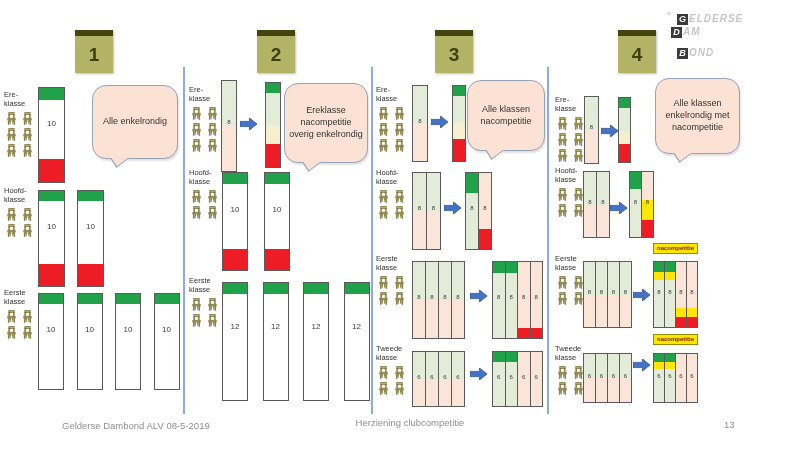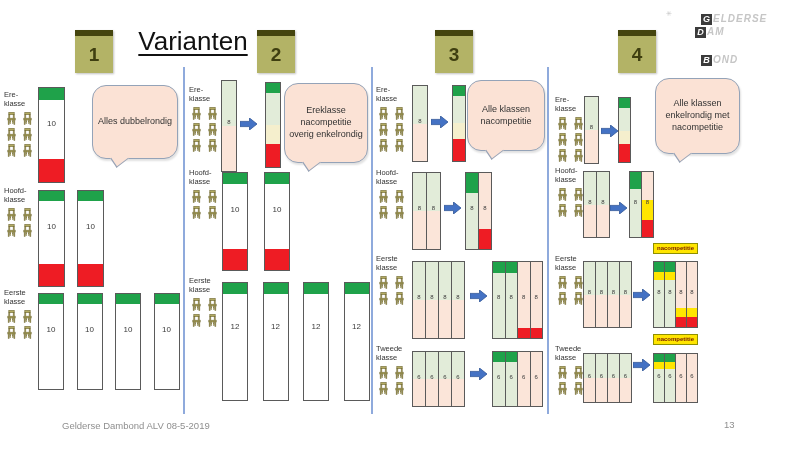--- a/index.html
+++ b/index.html
@@ -30,41 +30,40 @@
           box-shadow:1px 2px 2px rgba(0,0,0,.12);z-index:5;}
   .bubble::after{content:"";position:absolute;bottom:-7px;left:20px;width:12px;height:12px;
           background:#fbe2d5;border-right:1.5px solid #94a3b8;border-bottom:1.5px solid #94a3b8;
           transform:skewX(-18deg) rotate(45deg);}
   
   .tag{background:#ffe500;border:1px solid #8f8f00;color:#7b2000;font-size:6px;font-weight:bold;
        padding:1px 3px;line-height:1.1;}
   
   .footer-text{font-size:9.5px;color:#8f8f8f;}
   
-  .logo-line{position:absolute;white-space:nowrap;font-weight:bold;font-style:italic;font-size:10px;margin-left:24px;}
+  .logo-line{position:absolute;white-space:nowrap;font-weight:bold;font-style:italic;font-size:10px;}
   .logo-cap{display:inline-block;width:11px;height:11px;background:#3b3b3b;color:#fff;
             text-align:center;line-height:11px;font-size:9px;font-style:italic;margin-right:1px;}
   .logo-rest{color:#c6c6c6;letter-spacing:1px;}
   .logo-mark{position:absolute;font-size:7px;color:#c6c6c6;}
 </style>
 </head>
 <body>
 
 <div id="slide">
-  <div id="title" class="abs">Varianten</div>
 
   <div>
     <span class="logo-mark abs" style="left:666px;top:10px;">✳</span>
     <div class="logo-line" style="left:677px;top:13px;">
       <span class="logo-cap">G</span><span class="logo-rest">ELDERSE</span>
     </div>
     <div class="logo-line" style="left:671px;top:26px;">
       <span class="logo-cap">D</span><span class="logo-rest">AM</span>
     </div>
-    <div class="logo-line" style="left:677px;top:54px;">
+    <div class="logo-line" style="left:677px;top:47px;">
       <span class="logo-cap">B</span><span class="logo-rest">OND</span>
     </div>
   </div>
 
   <div class="divider abs" style="left:183px;"></div>
   <div class="divider abs" style="left:371px;"></div>
   <div class="divider abs" style="left:547px;"></div>
 
   <div id="diagram">
       <div class="plate abs" style="left: 75px; top: 30px;">
@@ -295,21 +294,21 @@
       <div class="bar abs" style="left: 115px; top: 293px; width: 26px; height: 97px;">
         <div class="seg" style="height: 11%; background: rgb(31, 162, 74);"></div>
         <div class="seg" style="height: 89%; background: rgb(255, 255, 255);"></div>
         <div class="bar-num" style="top: 37%;">10</div>
       </div>
       <div class="bar abs" style="left: 153.5px; top: 293px; width: 26px; height: 97px;">
         <div class="seg" style="height: 11%; background: rgb(31, 162, 74);"></div>
         <div class="seg" style="height: 89%; background: rgb(255, 255, 255);"></div>
         <div class="bar-num" style="top: 37%;">10</div>
       </div>
-      <div class="bubble abs" style="left: 92px; top: 85px; width: 86px; height: 74px;">Alles dubbelrondig</div>
+      <div class="bubble abs" style="left: 92px; top: 85px; width: 86px; height: 74px;">Alle enkelrondig</div>
       <div class="plate abs" style="left: 257px; top: 30px;">
         <div class="plate-num">2</div>
       </div>
       <div class="row-label abs" style="left: 189px; top: 85px;">Ere-
 klasse</div>
       <div class="chairs abs" style="left: 191px; top: 107px;">
         <div class="chair-row">
           <svg width="11" height="13" viewBox="0 0 11 13">
             <g fill="#b3ab62" stroke="#6e6733" stroke-width="0.6">
               <rect x="2.8" y="0.4" width="5.4" height="2.2"></rect>
@@ -1302,14 +1301,15 @@
         <div class="seg" style="height: 100%; background: rgb(251, 229, 217);"></div>
         <div class="bar-num" style="top: 46%; font-size: 6px;">6</div>
       </div>
       <div class="abs" style="left: 633px; top: 357px;"><svg width="17" height="12" viewBox="0 0 17 12">
           <polygon points="0,3.4 9.5,3.4 9.5,0 17,6 9.5,12 9.5,8.6 0,8.6" fill="#4472c4" stroke="#2f5597" stroke-width="0.8"></polygon>
         </svg></div>
       <div class="bubble abs" style="left: 655px; top: 78px; width: 85px; height: 76px;">Alle klassen enkelrondig met nacompetitie</div>
     </div>
 
   <div class="footer-text abs" style="left:62px;top:420px;">Gelderse Dambond ALV 08-5-2019</div>
+  <div class="footer-text abs" style="left:330px;top:417px;width:160px;text-align:center;">Herziening clubcompetitie</div>
   <div class="footer-text abs" style="left:724px;top:419px;">13</div>
 </div>
 
 </body></html>

